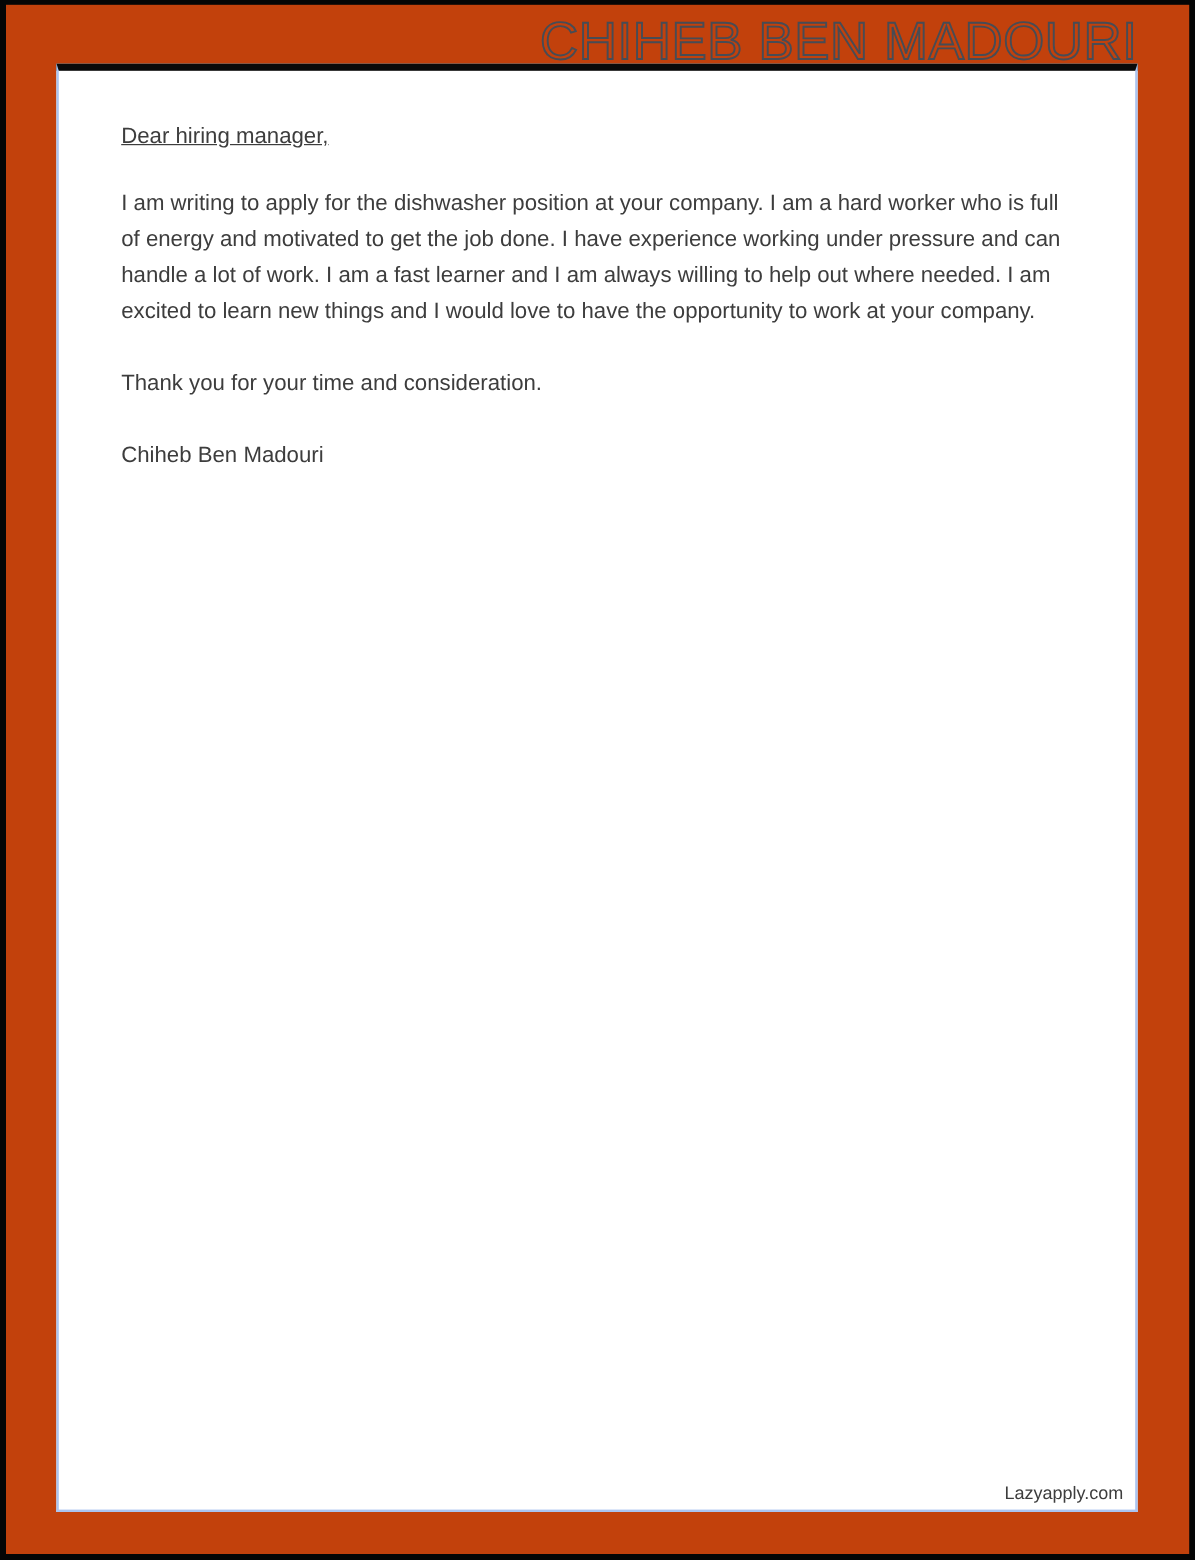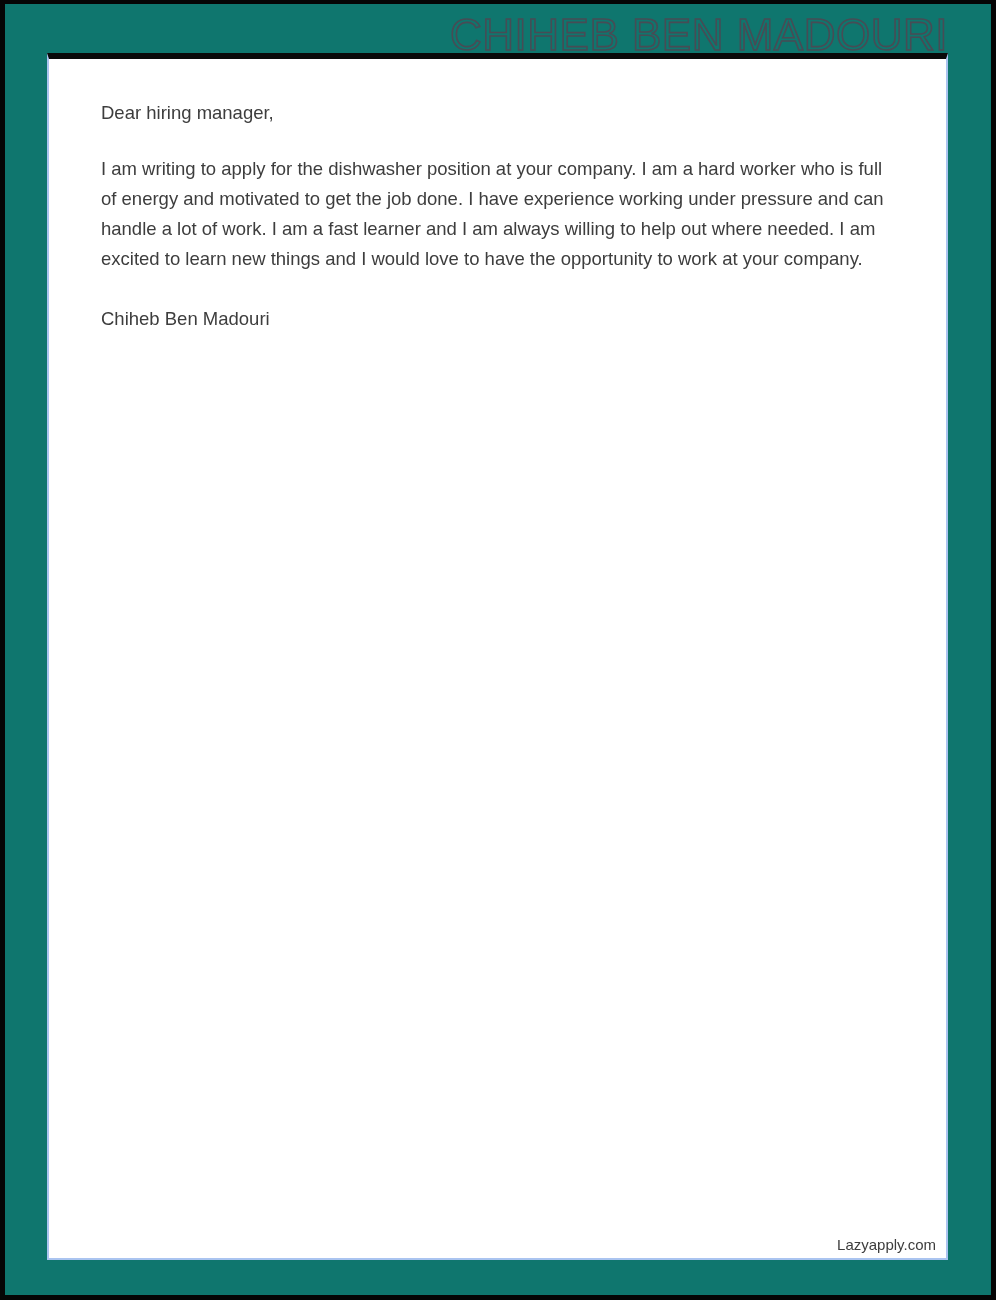--- a/index.html
+++ b/index.html
@@ -13,21 +13,21 @@
   .frame {
     position: absolute;
     left: 0; top: 0;
     width: 996px; height: 1300px;
     background: #050505;
   }
   .canvas {
     position: absolute;
     left: 5px; top: 4px;
     width: 986px; height: 1291px;
-    background: #0f766e;
+    background: #c2410c;
   }
   
   .header-name {
     position: absolute;
     top: 6px;
     right: 43px;
     height: 49px;
     line-height: 49px;
     font-size: 44px;
     letter-spacing: 0.5px;
@@ -54,21 +54,21 @@
   .page-content {
     position: absolute;
     left: 52px;
     top: 39px;
     width: 794px;
     color: #3d3d3d;
     font-size: 18.5px;
     line-height: 30px;
   }
   .page-content p { margin: 0 0 30px 0; }
-  p.salutation      { margin-bottom: 26px; }
+  p.salutation      { margin-bottom: 26px; text-decoration: underline; }
   p.signature-name  { margin-bottom: 10px; }
   .date-link {
     color: #1c87ef;
     text-decoration: none;
     cursor: pointer;
   }
   .watermark {
     position: absolute;
     right: 10px;
     bottom: 3px;
@@ -87,20 +87,21 @@
 
     <div class="header-name">CHIHEB BEN MADOURI</div>
 
     <div class="page">
       <div class="page-content">
 
         <p class="salutation">Dear hiring manager,</p>
 
         <p class="body-paragraph">I am writing to apply for the dishwasher position at your company. I am a hard worker who is full of energy and motivated to get the job done. I have experience working under pressure and can handle a lot of work. I am a fast learner and I am always willing to help out where needed. I am excited to learn new things and I would love to have the opportunity to work at your company.</p>
 
+        <p class="thanks-line">Thank you for your time and consideration.</p>
 
 
         <p class="signature-name">Chiheb Ben Madouri</p>
 
 
       </div>
 
       <a class="watermark">Lazyapply.com</a>
     </div>
 

